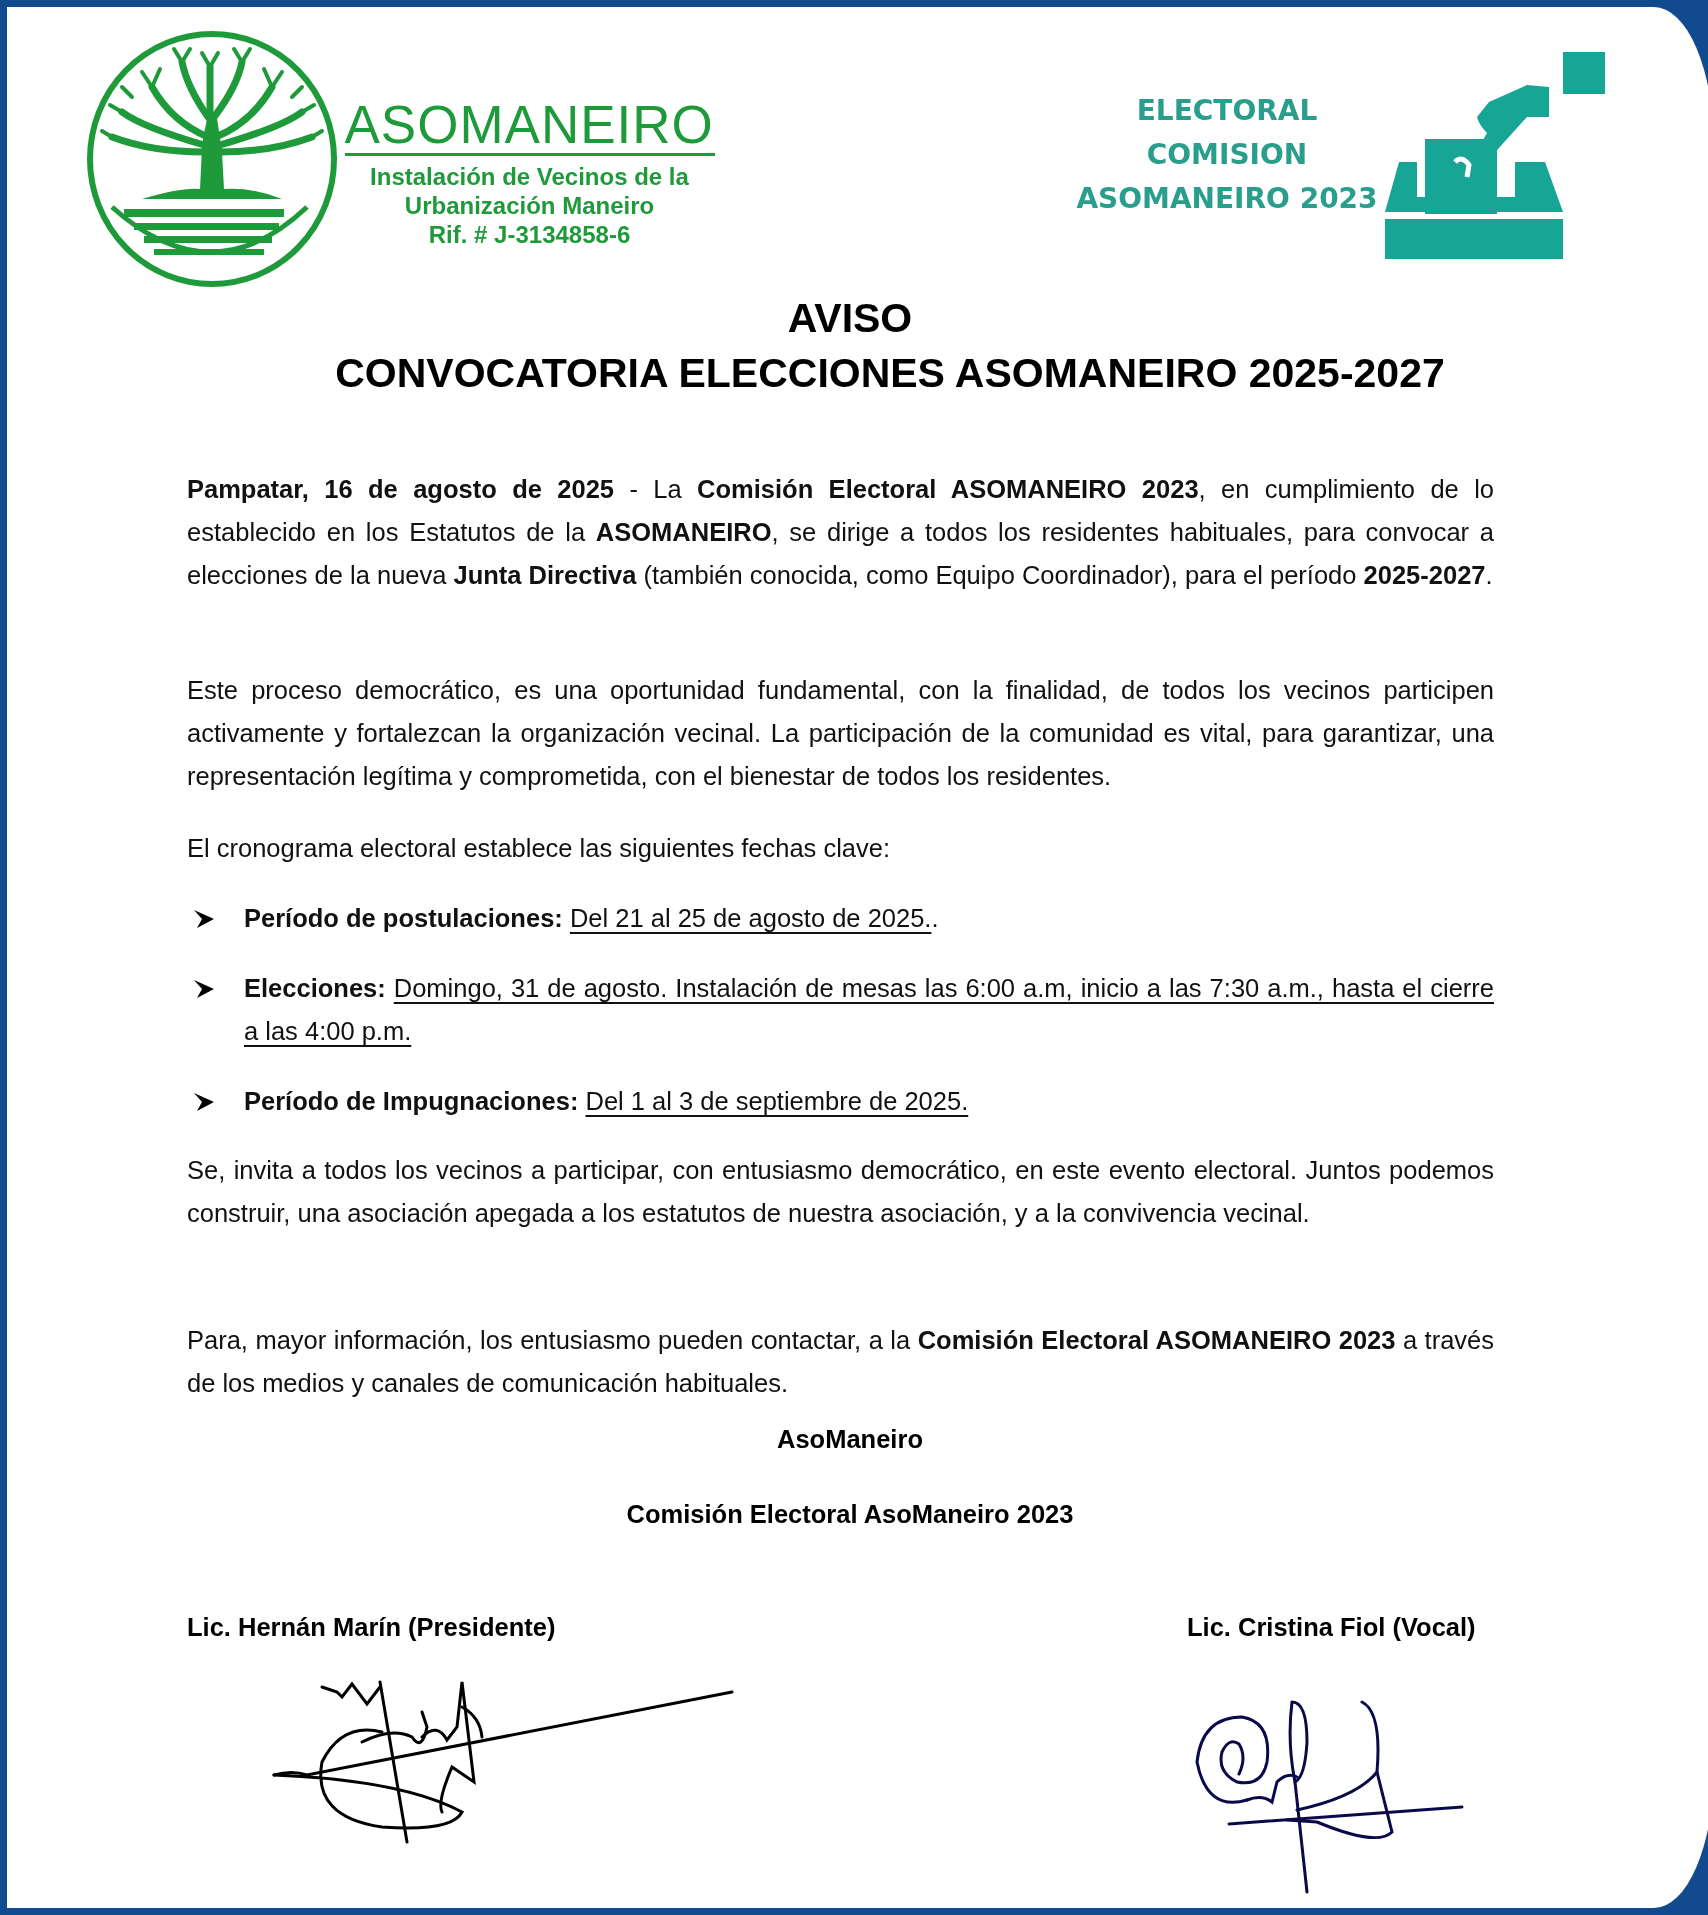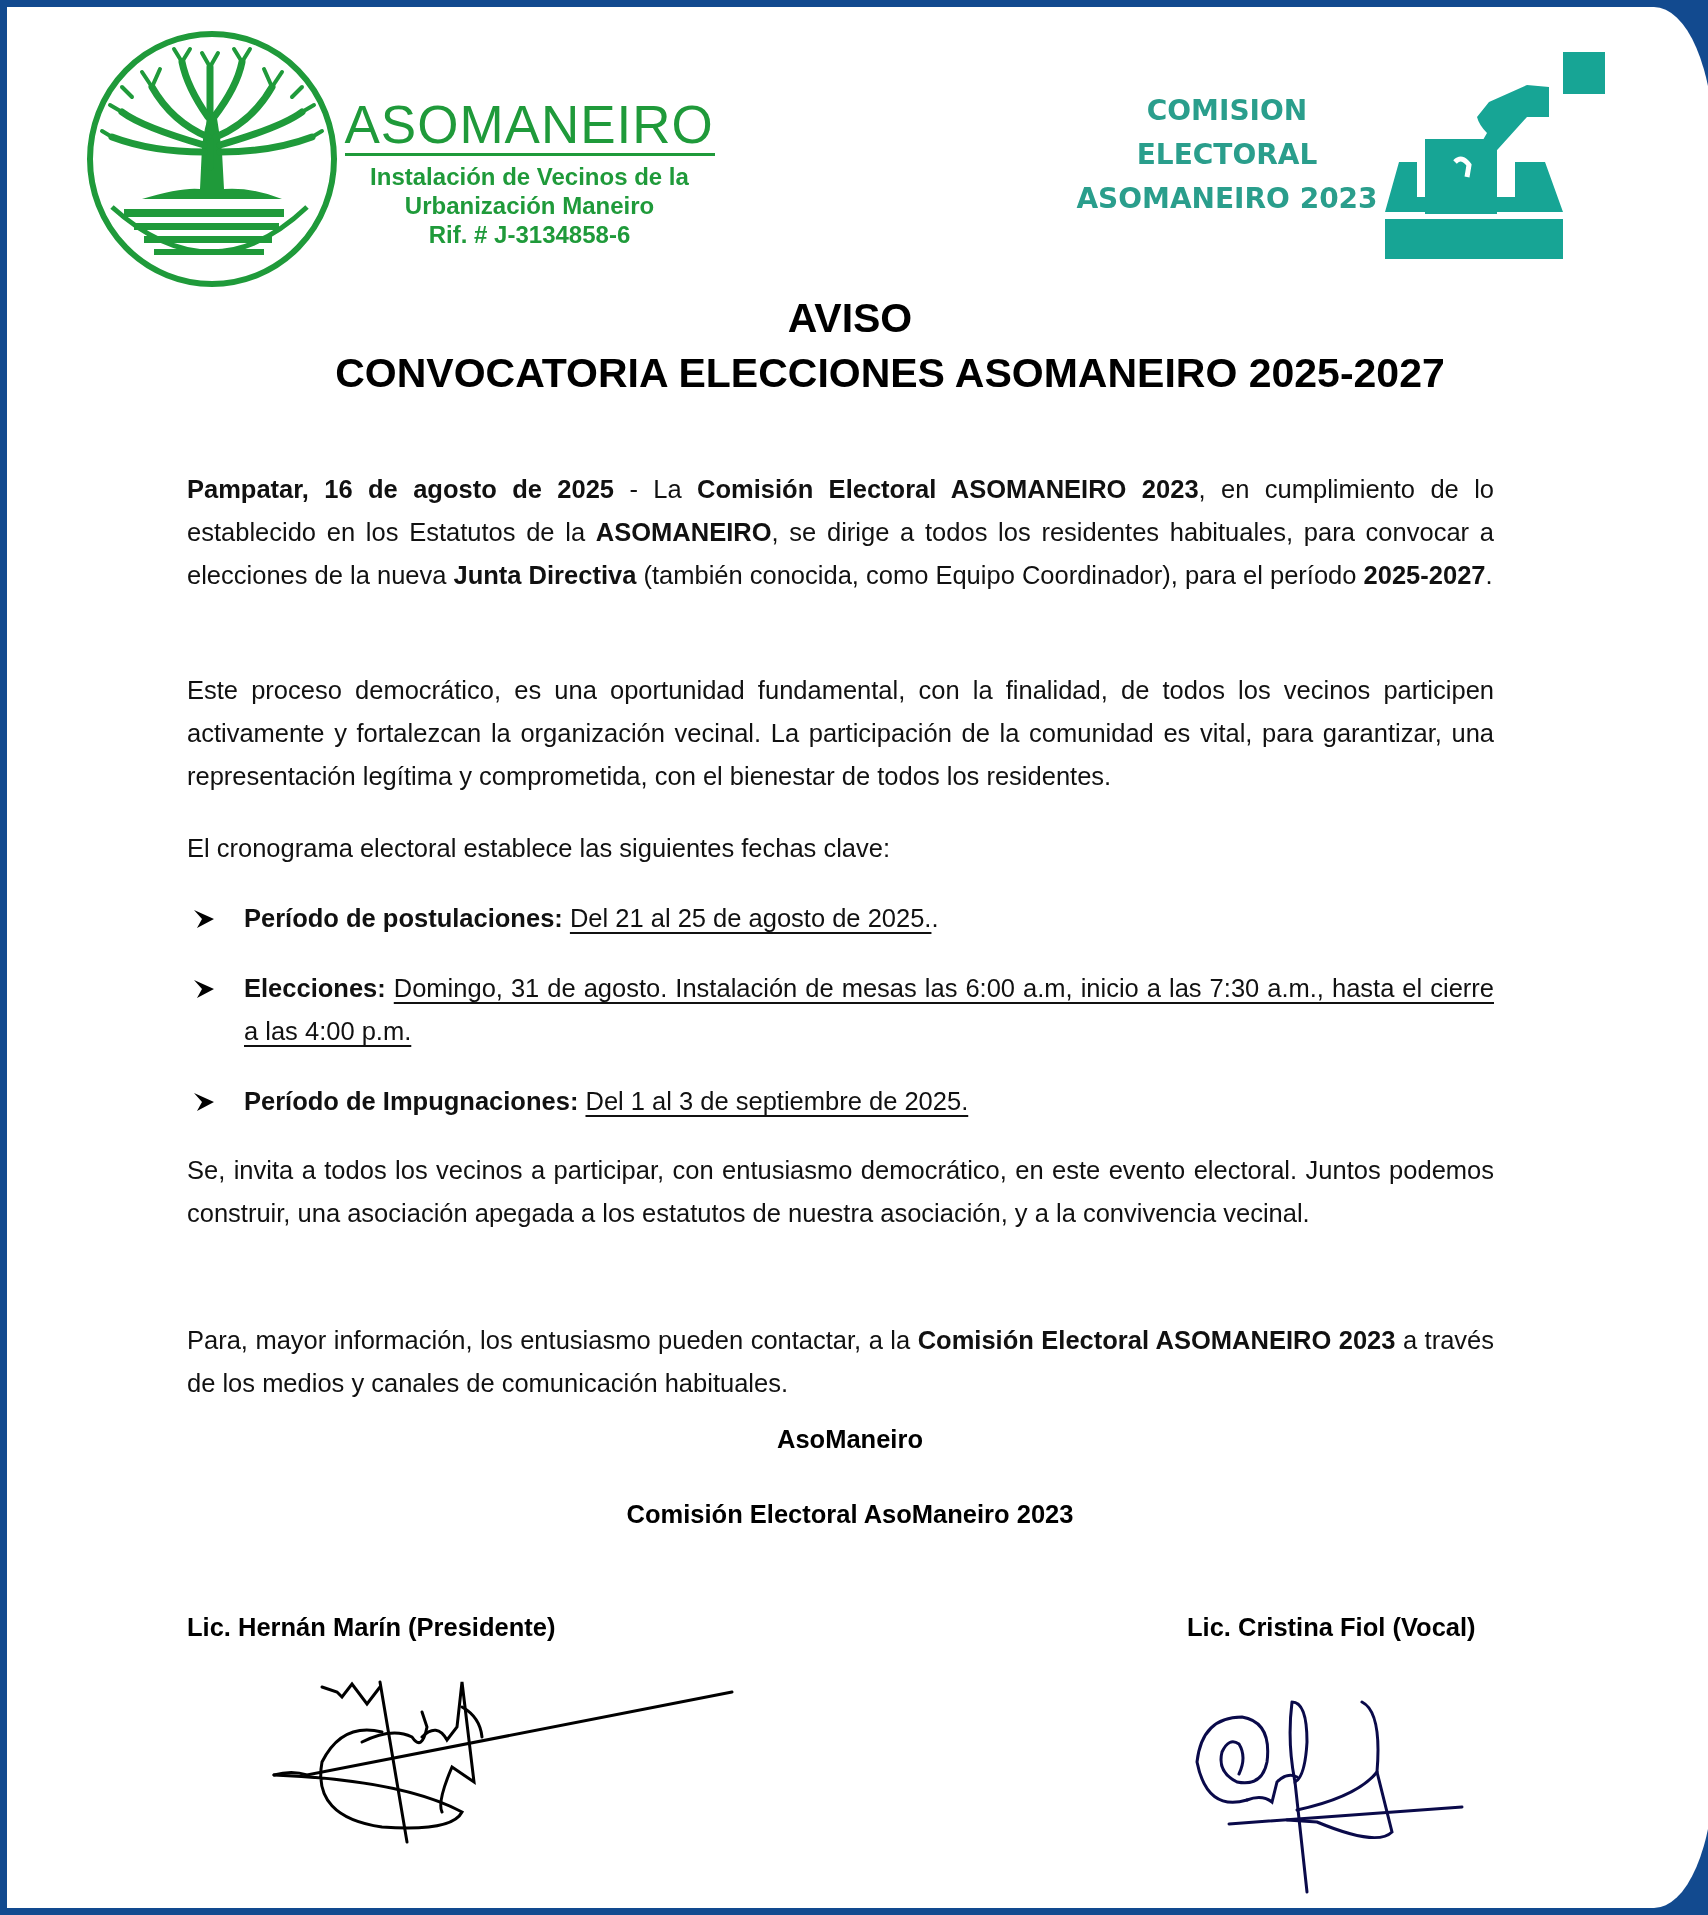--- a/index.html
+++ b/index.html
@@ -134,22 +134,22 @@
   <div class="logo-left-text">
     <div class="brand">ASOMANEIRO</div>
     <div class="sub">
       <div>Instalación de Vecinos de la</div>
       <div>Urbanización Maneiro</div>
       <div>Rif. # J-3134858-6</div>
     </div>
   </div>
 
   <div class="logo-right-text">
+    <div>ELECTORAL</div>
     <div>COMISION</div>
-    <div>ELECTORAL</div>
     <div>ASOMANEIRO 2023</div>
   </div>
   <svg class="ballot" viewBox="0 0 230 215">
     <rect x="186" y="5" width="42" height="42" fill="#17a595"></rect>
     <path d="M112 55 L150 38 L172 40 L172 70 L150 70 L112 112 Q 100 122 96 110 L110 86 Q 102 78 100 70 Z" fill="#17a595"></path>
     <rect x="48" y="92" width="72" height="75" fill="#17a595"></rect>
     <path d="M78 115 Q 85 108 92 118 L90 130" stroke="#fff" stroke-width="5" fill="none"></path>
     <path d="M8 165 L22 115 L40 115 L40 150 L138 150 L138 115 L168 115 L186 165 Z" fill="#17a595"></path>
     <rect x="8" y="172" width="178" height="40" fill="#17a595"></rect>
   </svg>

